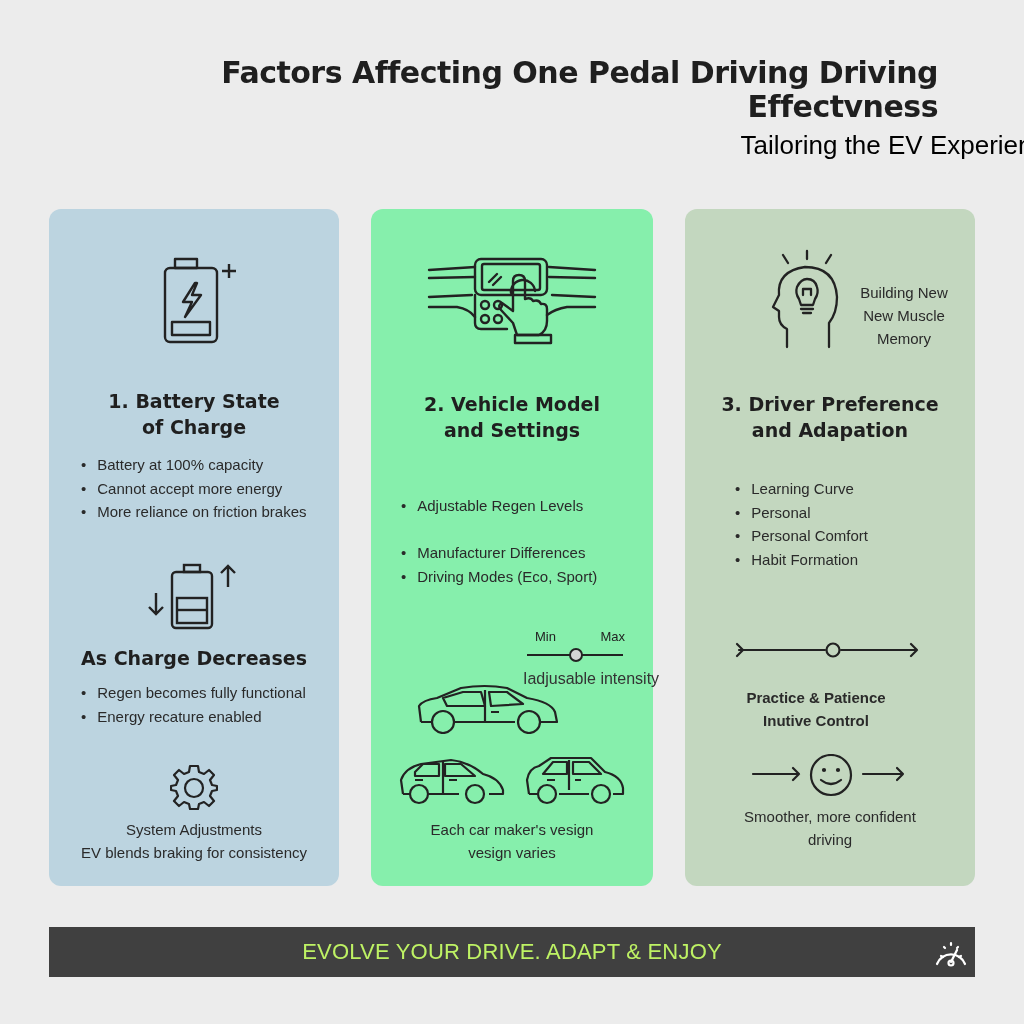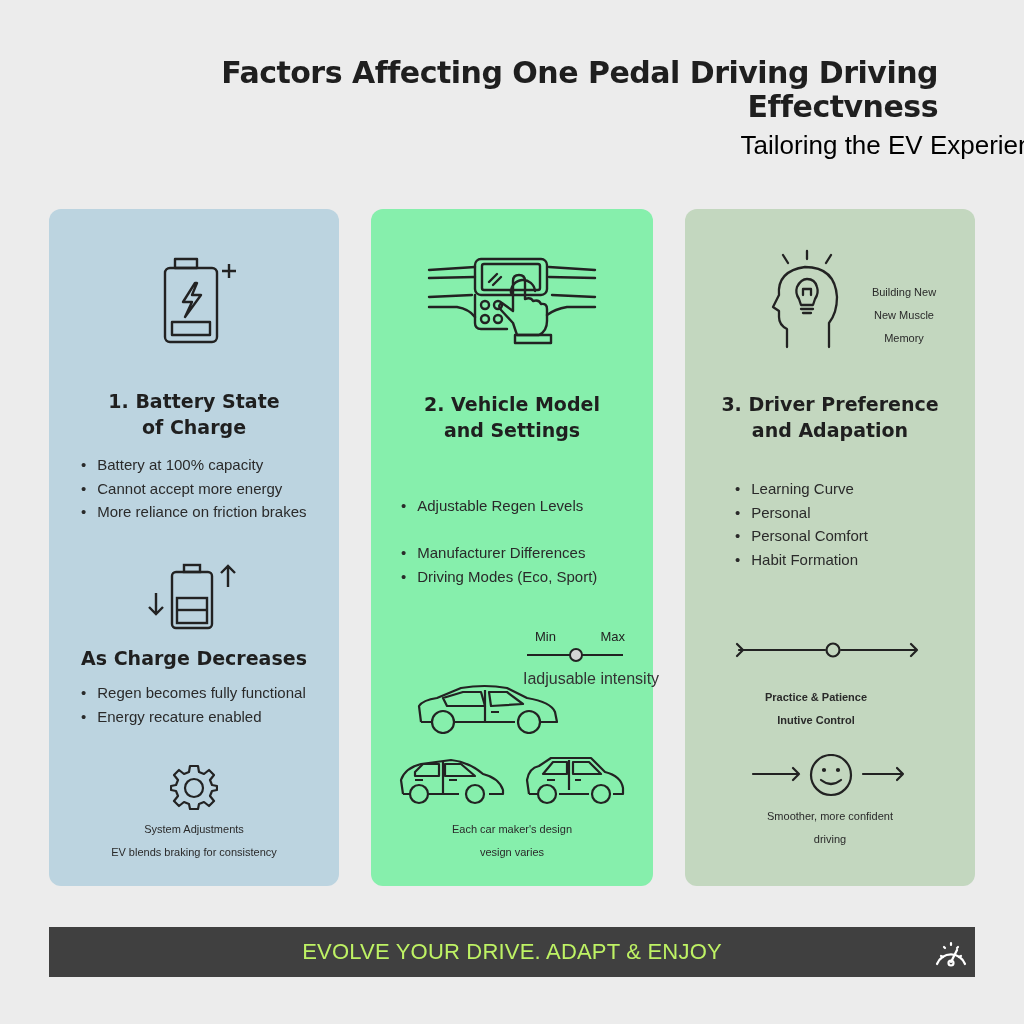--- a/index.html
+++ b/index.html
@@ -34,21 +34,21 @@
   .card.green { left: 685px; background: #c3d7bf; }
 
   .icon svg { display: block; }
   .abs { position: absolute; }
   .h2 {
     font-family: "DejaVu Sans", sans-serif;
     font-weight: bold; font-size: 19px; line-height: 26px; color: #1f1f1f;
   }
   ul.bullets { list-style: none; text-align: left; font-size: 15px; line-height: 23.5px; color: #2a2a2a; }
   ul.bullets li::before { content: "\2022"; margin-right: 11px; }
-  .caption { font-size: 11px; line-height: 23px; color: #2a2a2a; }
+  .caption { font-size: 15px; line-height: 23px; color: #2a2a2a; }
 
   .banner {
     position: absolute; left: 49px; top: 927px; width: 926px; height: 50px;
     background: #404040;
     color: #bef264; font-size: 22px; line-height: 50px; text-align: center;
     letter-spacing: 0.2px;
   }
   .banner .gauge { position: absolute; right: 6px; top: 7px; }
 </style>
 </head>
@@ -162,21 +162,21 @@
   <div class="icon abs" style="left:154px;top:545px;">
     <svg width="100" height="52" viewBox="0 0 100 52" fill="none" stroke="#222" stroke-width="2.2" stroke-linejoin="round">
       <path d="M4 40 L2 26 Q4 14 14 12 L26 4 H66 L80 18 Q96 22 98 34 V40 H88 M64 40 H34 M12 40 H4"></path>
       <path d="M18 20 L28 8 H42 V20 Z M48 8 H64 L76 20 H48 Z"></path>
       <path d="M44 6 V36 M22 26 H30 M50 26 H56"></path>
       <circle cx="22" cy="40" r="9"></circle>
         <circle cx="76" cy="40" r="9"></circle>
     </svg>
   </div>
   <div class="caption abs" style="left:0;width:282px;top:609px;">
-    <div>Each car maker's design</div>
+    <div>Each car maker's vesign</div>
     <div>vesign varies</div>
   </div>
 </div>
 
 <div class="card green">
   <div class="icon abs" style="left:86px;top:40px;">
     <svg width="72" height="104" viewBox="0 0 72 104" fill="none" stroke="#222" stroke-width="2.3" stroke-linecap="round" stroke-linejoin="round">
       <path d="M36 2 V10 M12 6 L17 14 M60 6 L55 14"></path>
       <path d="M16 98 V80 Q8 76 8 68 V62 L2 58 L8 46 Q6 22 34 18 Q64 18 66 48 Q66 64 58 74 V98"></path>
       <path d="M28 50 Q24 44 26 38 Q30 30 36 30 Q44 30 46 38 Q48 44 44 50 L42 56 H30 Z"></path>

